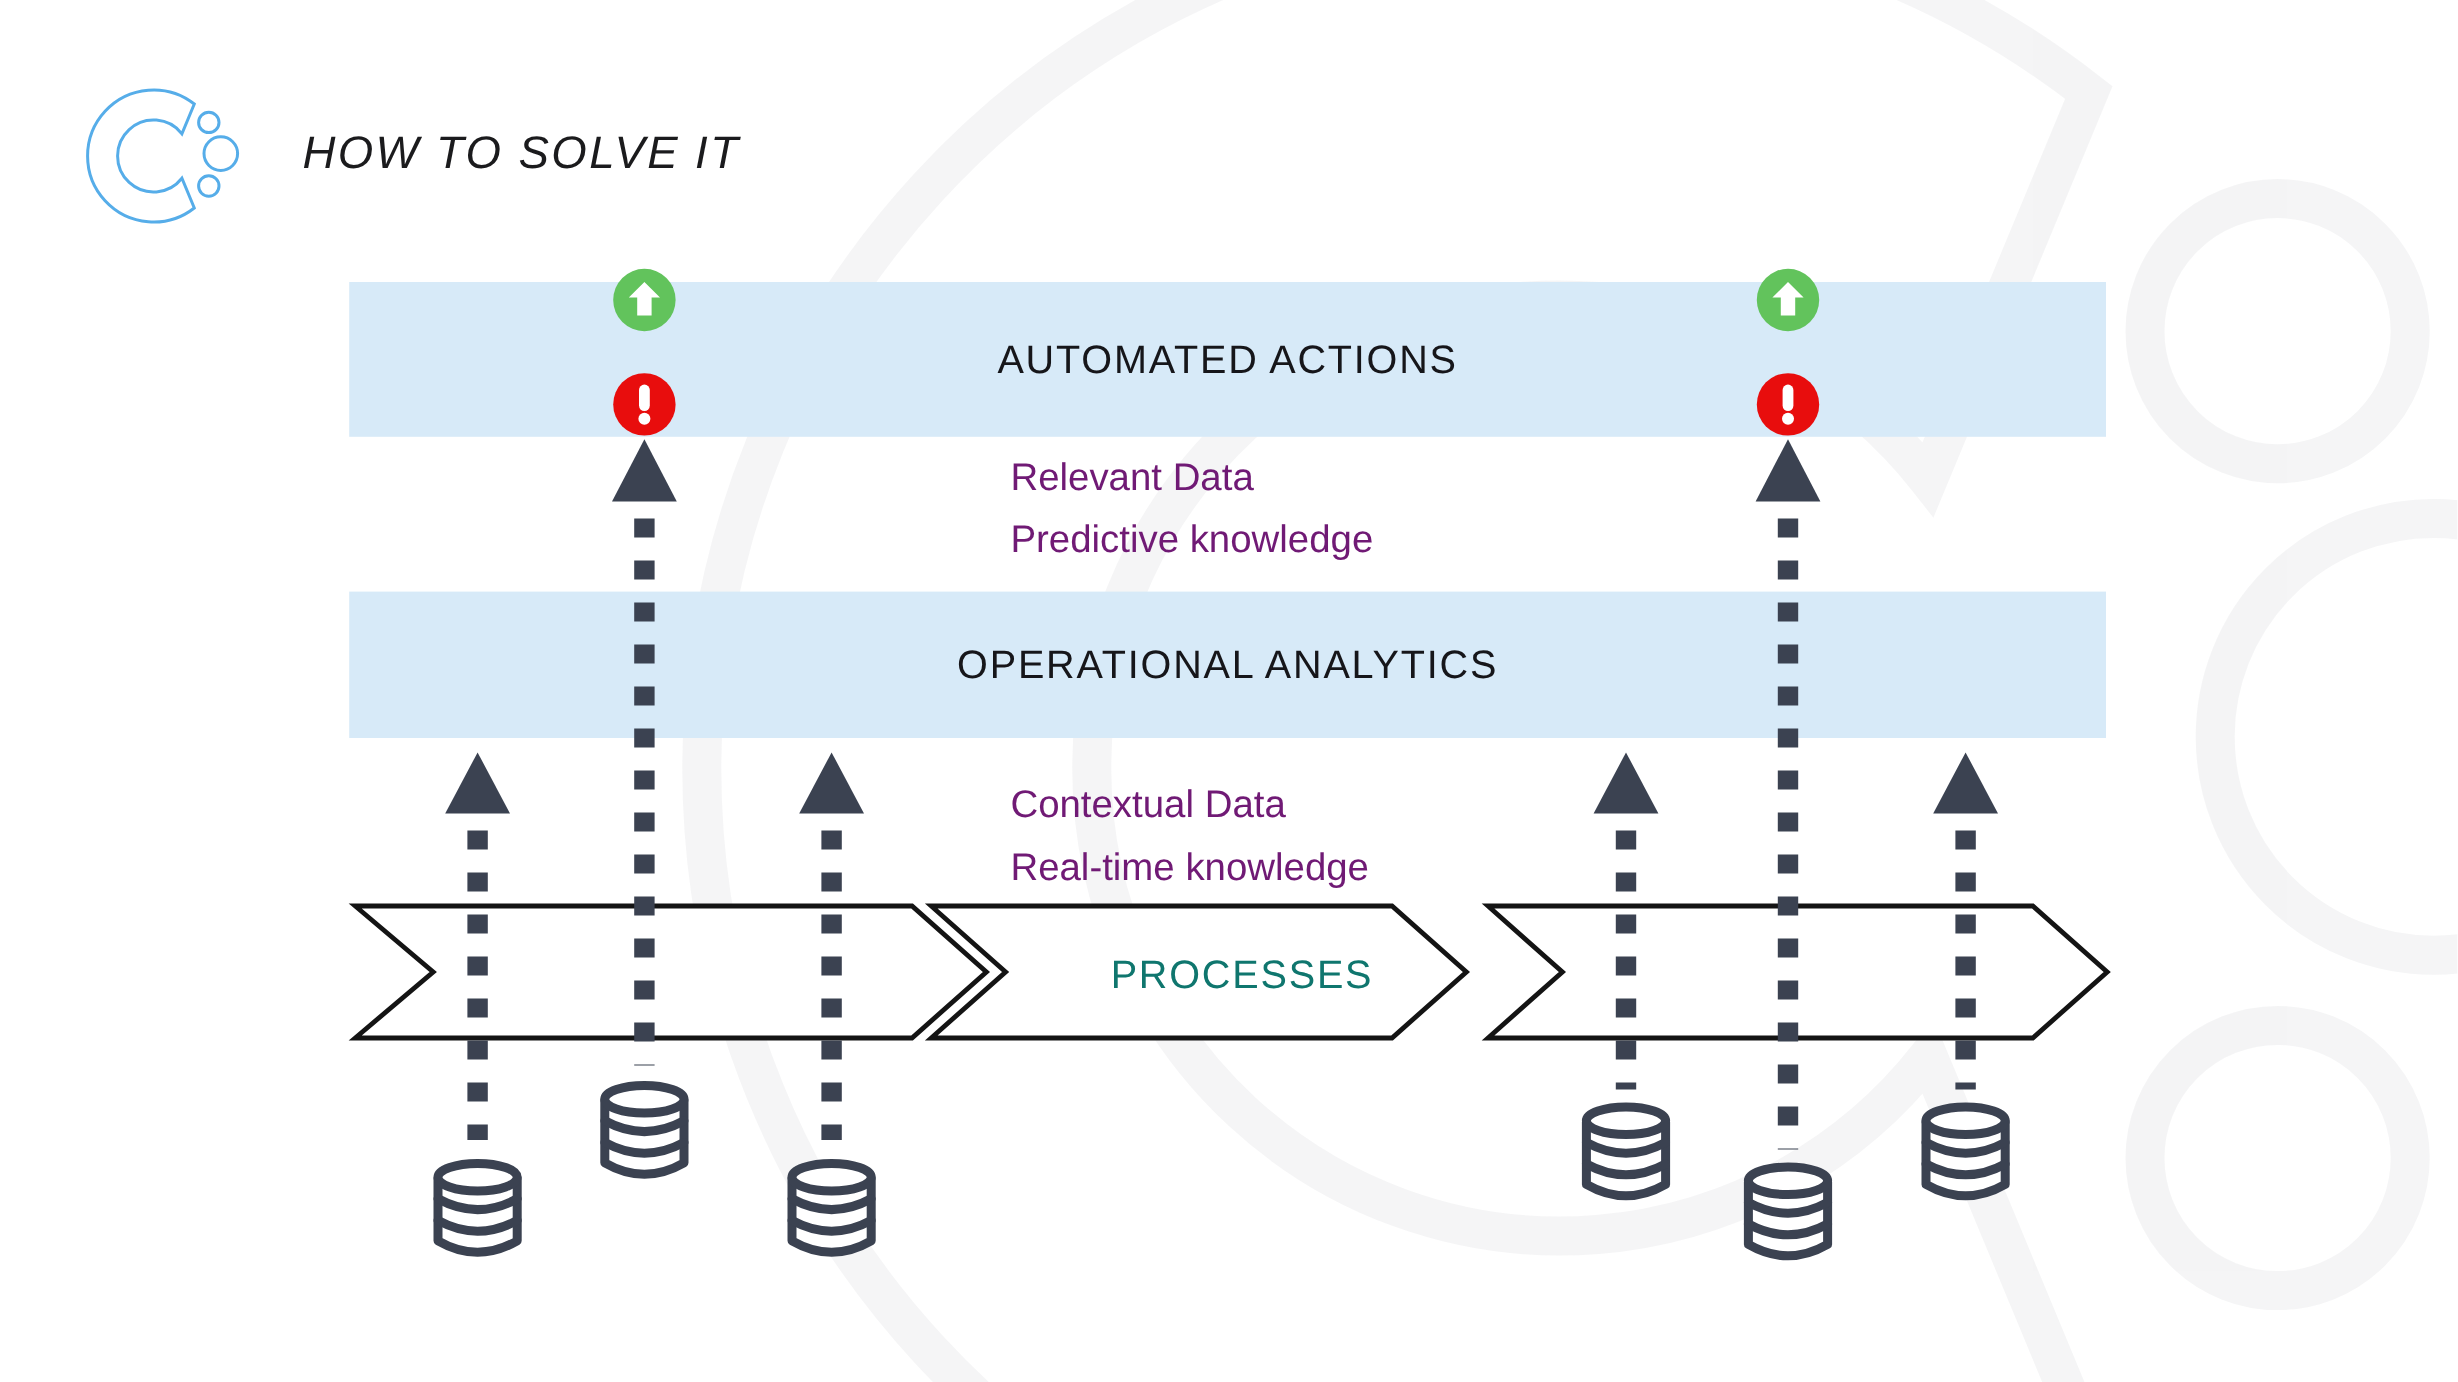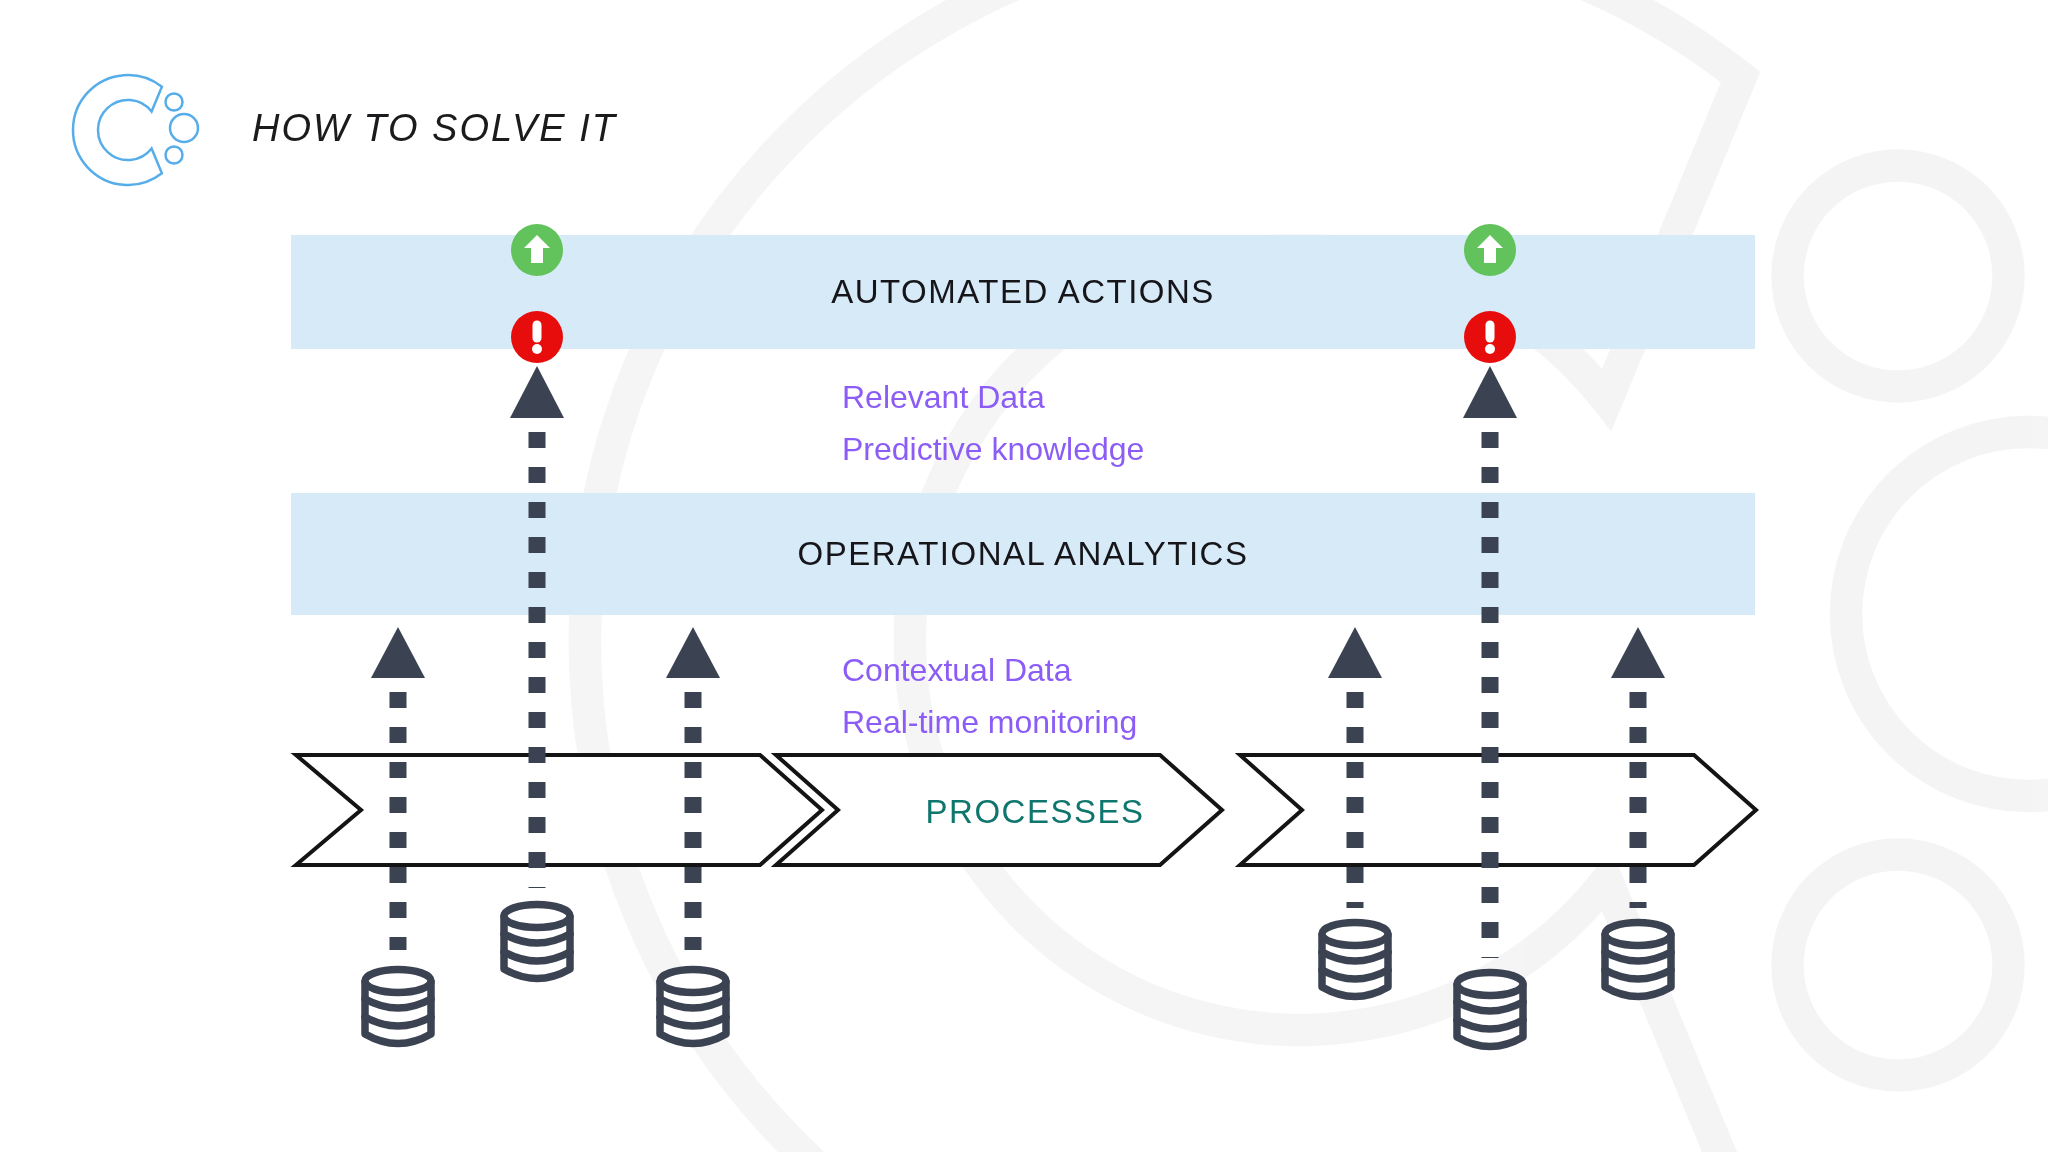--- a/index.html
+++ b/index.html
@@ -19,24 +19,24 @@
     color:#1b1b1d;white-space:nowrap;font-style:italic;
   }
   
   .band{
     left:291px;width:1464px;background:#d7eaf8;display:flex;
     align-items:center;justify-content:center;
   }
   .band-label{
     font-size:33px;letter-spacing:1.5px;color:#16161a;white-space:nowrap;
   }
-  .band-automated{top:235px;height:114px;}
+  .band-automated{top:235px;height:129px;}
   .band-analytics{top:493px;height:122px;}
   
-  .note{left:842px;color:#8b5cf6;font-size:32px;line-height:52px;white-space:nowrap;}
+  .note{left:842px;color:#701a75;font-size:32px;line-height:52px;white-space:nowrap;}
   .note-top{top:371px;}
   .note-middle{top:644px;}
   .note-bottom{top:906px;}
   
   .layer{position:absolute;left:0;top:0;width:2048px;height:1152px;pointer-events:none;}
   .processes-label{
     left:885px;width:300px;top:793px;text-align:center;font-size:33px;
     letter-spacing:1.5px;color:#0f766e;white-space:nowrap;
   }
 </style>
@@ -86,21 +86,21 @@
   <div class="abs band band-analytics">
     <span class="band-label">OPERATIONAL ANALYTICS</span>
   </div>
 
   <div class="abs note note-top">
     <div>Relevant Data</div>
     <div>Predictive knowledge</div>
   </div>
   <div class="abs note note-middle">
     <div>Contextual Data</div>
-    <div>Real-time monitoring</div>
+    <div>Real-time knowledge</div>
   </div>
   <div class="abs note note-bottom">
   </div>
 
   <svg class="layer">
     <g fill="#ffffff" stroke="#141414" stroke-width="4" stroke-linejoin="miter">
       <polygon points="296,755 760,755 822,810 760,865 296,865 361,810"></polygon>
       <polygon points="776,755 1160,755 1222,810 1160,865 776,865 838,810"></polygon>
       <polygon points="1240,755 1694,755 1756,810 1694,865 1240,865 1302,810"></polygon>
     </g>

